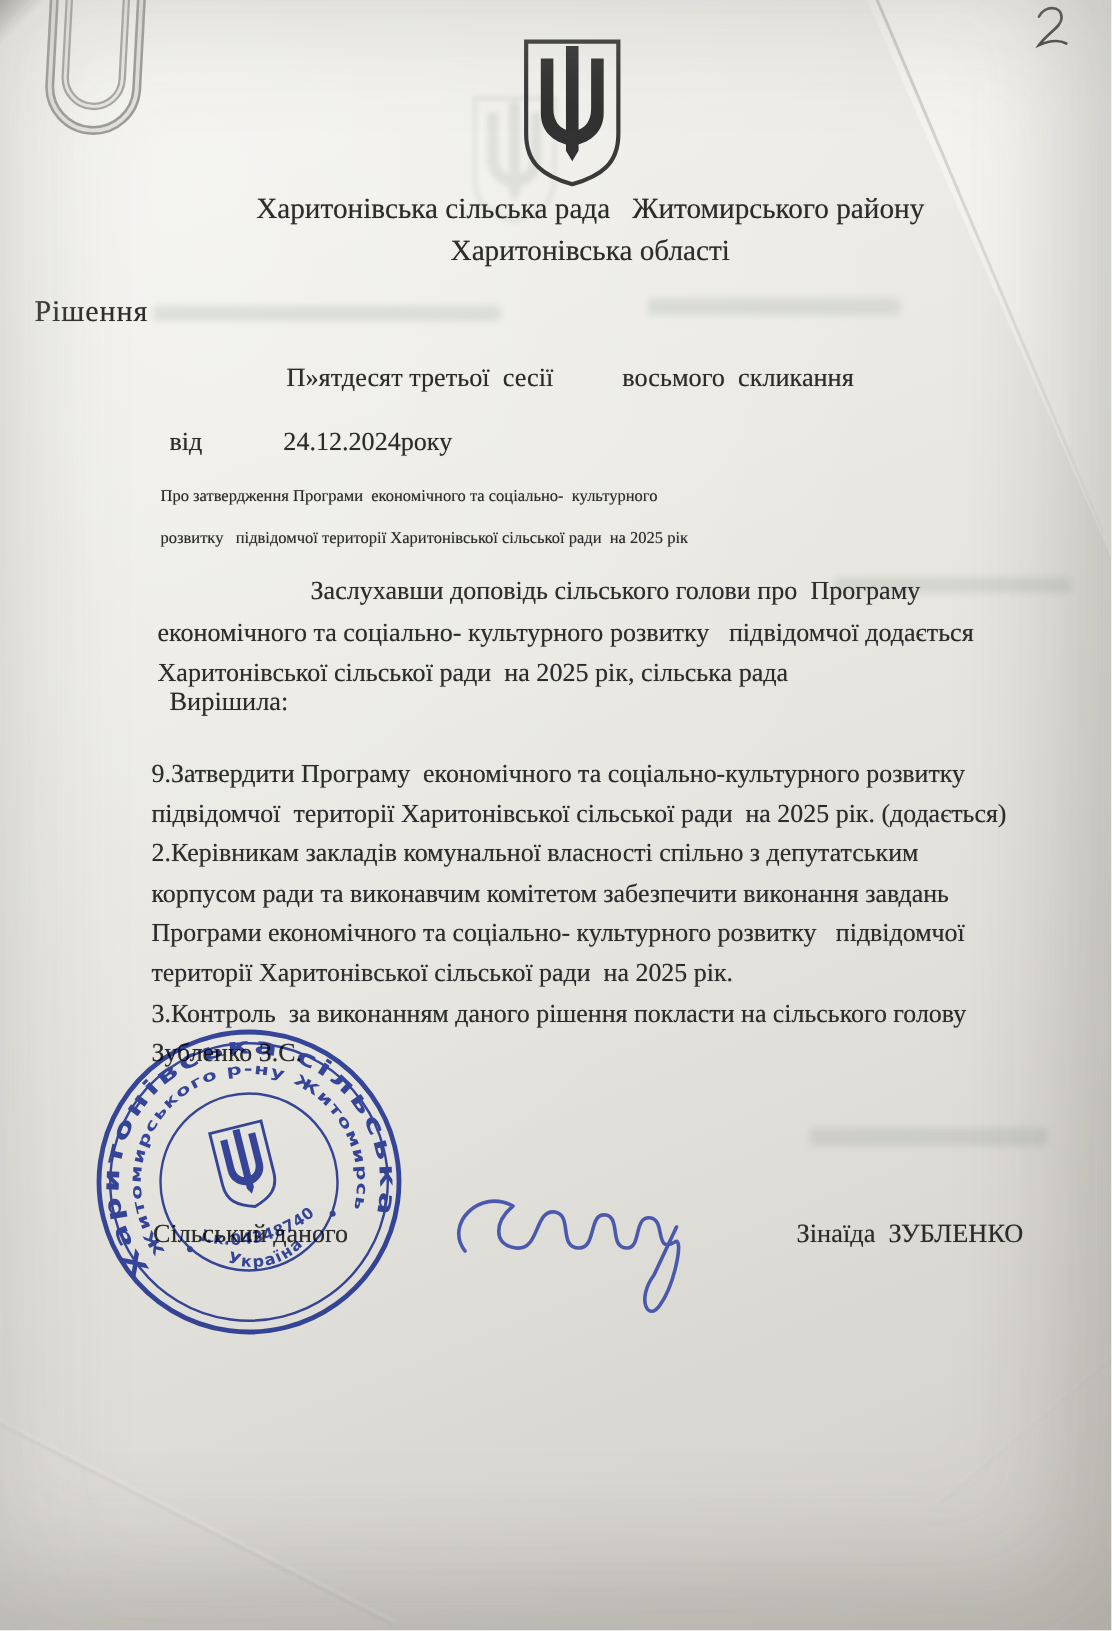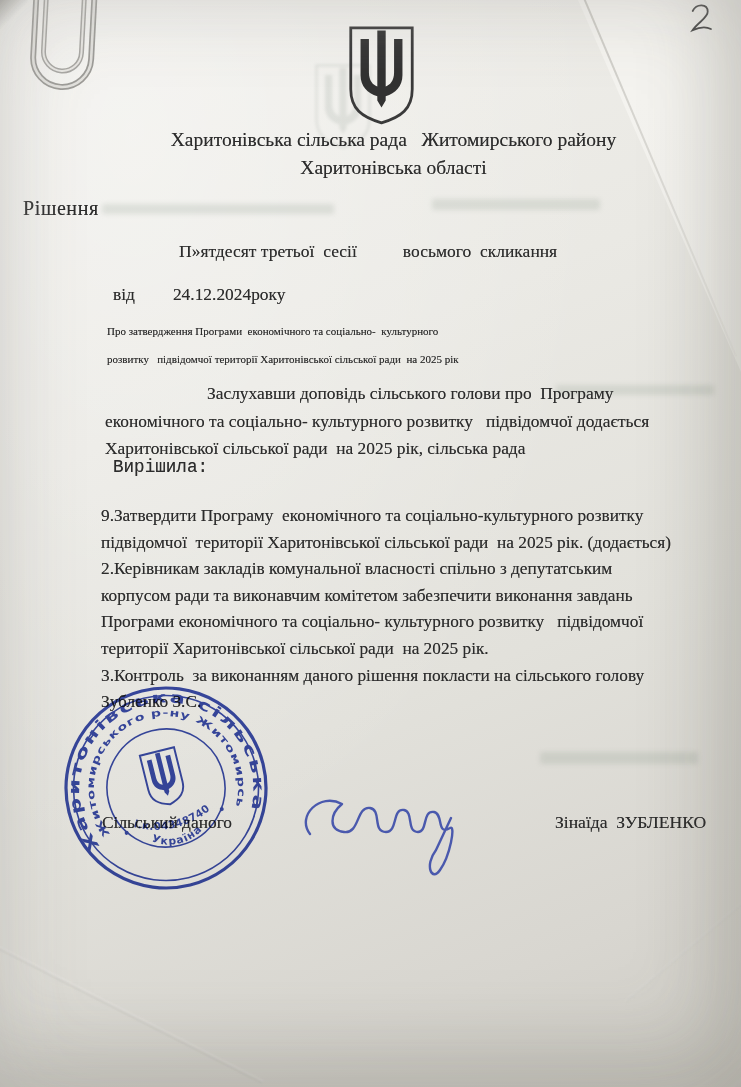--- a/index.html
+++ b/index.html
@@ -18,30 +18,30 @@
   .underlay-edge {
     position:absolute; left:582px; top:-4px; width:2px; height:392px; z-index:0;
     background: linear-gradient(rgba(150,148,140,0.45), rgba(150,148,140,0.05));
     transform: rotate(-23deg); transform-origin: top left;
   }
   .doc { position:absolute; color:#2c2c2c; font-size:17.2px; z-index:1;
          text-shadow:0 0 0.5px rgba(44,44,44,0.55);padding-left:23px; }
   .t { white-space:pre-wrap; }
   .header { left:0; top:126px; width:741px; text-align:center; font-size:19.5px; line-height:28px; }
   .title  { left:0; top:197px; width:741px; font-size:20px; letter-spacing:0.6px; }
-  .session { left:156px; top:241px; display:flex; column-gap:46px; font-size:17.5px; }
+  .session { left:168px; top:241px; display:flex; column-gap:46px; font-size:17.5px; }
   .dateline { left:90px; top:284px; display:flex; font-size:17.4px; }
-  .dateline .gap1 { margin-left:38px; } .dateline .gap2 { margin-left:0; }
+  .dateline .gap1 { margin-left:54px; } .dateline .gap2 { margin-left:0; }
   .subject { left:84px; top:318px; width:640px; line-height:27.5px; font-size:11px; }
   .preamble { left:82px; top:380px; width:650px; line-height:27.5px; font-size:17.4px; }
   .preamble .indent { padding-left:102px; }
-  .resolved { left:90px; top:457px; font-size:17.6px;font-family:Liberation Mono, monospace; }
+  .resolved { left:90px; top:457px; font-size:17.6px; }
   .items { left:78px; top:503px; width:656px; line-height:26.6px; font-size:17.3px; }
   .pos-title { left:79px; top:812px; font-size:17.4px; z-index:1; }
-  .signer { left:532px; top:812px; font-size:17.6px; }
+  .signer { left:508px; top:812px; font-size:17.6px; }
   .stamp { position:absolute; left:58px; top:680px; z-index:3; mix-blend-mode:multiply; opacity:0.93; filter:blur(0.3px); }
   .stamp text { font-family:"DejaVu Sans", sans-serif; font-weight:700; fill:#2c3fa9; }
   .st-big  { font-size:15px;  letter-spacing:1.5px; }
   .st-small{ font-size:10px;  letter-spacing:0.6px; }
   .st-code { font-size:10.5px; letter-spacing:0.5px; }
   .st-cty  { font-size:10.5px; letter-spacing:1px; }
   .signature-svg { position:absolute; left:288px; top:766px; z-index:4; filter:blur(0.2px); }
   .emblem { position:absolute; left:334px; top:12px; z-index:1; }
   .ghost-emblem { position:absolute; left:302px; top:52px; z-index:0; opacity:0.12; filter:blur(1.6px); }
   .clip { position:absolute; left:4px; top:-8px; z-index:6; }

